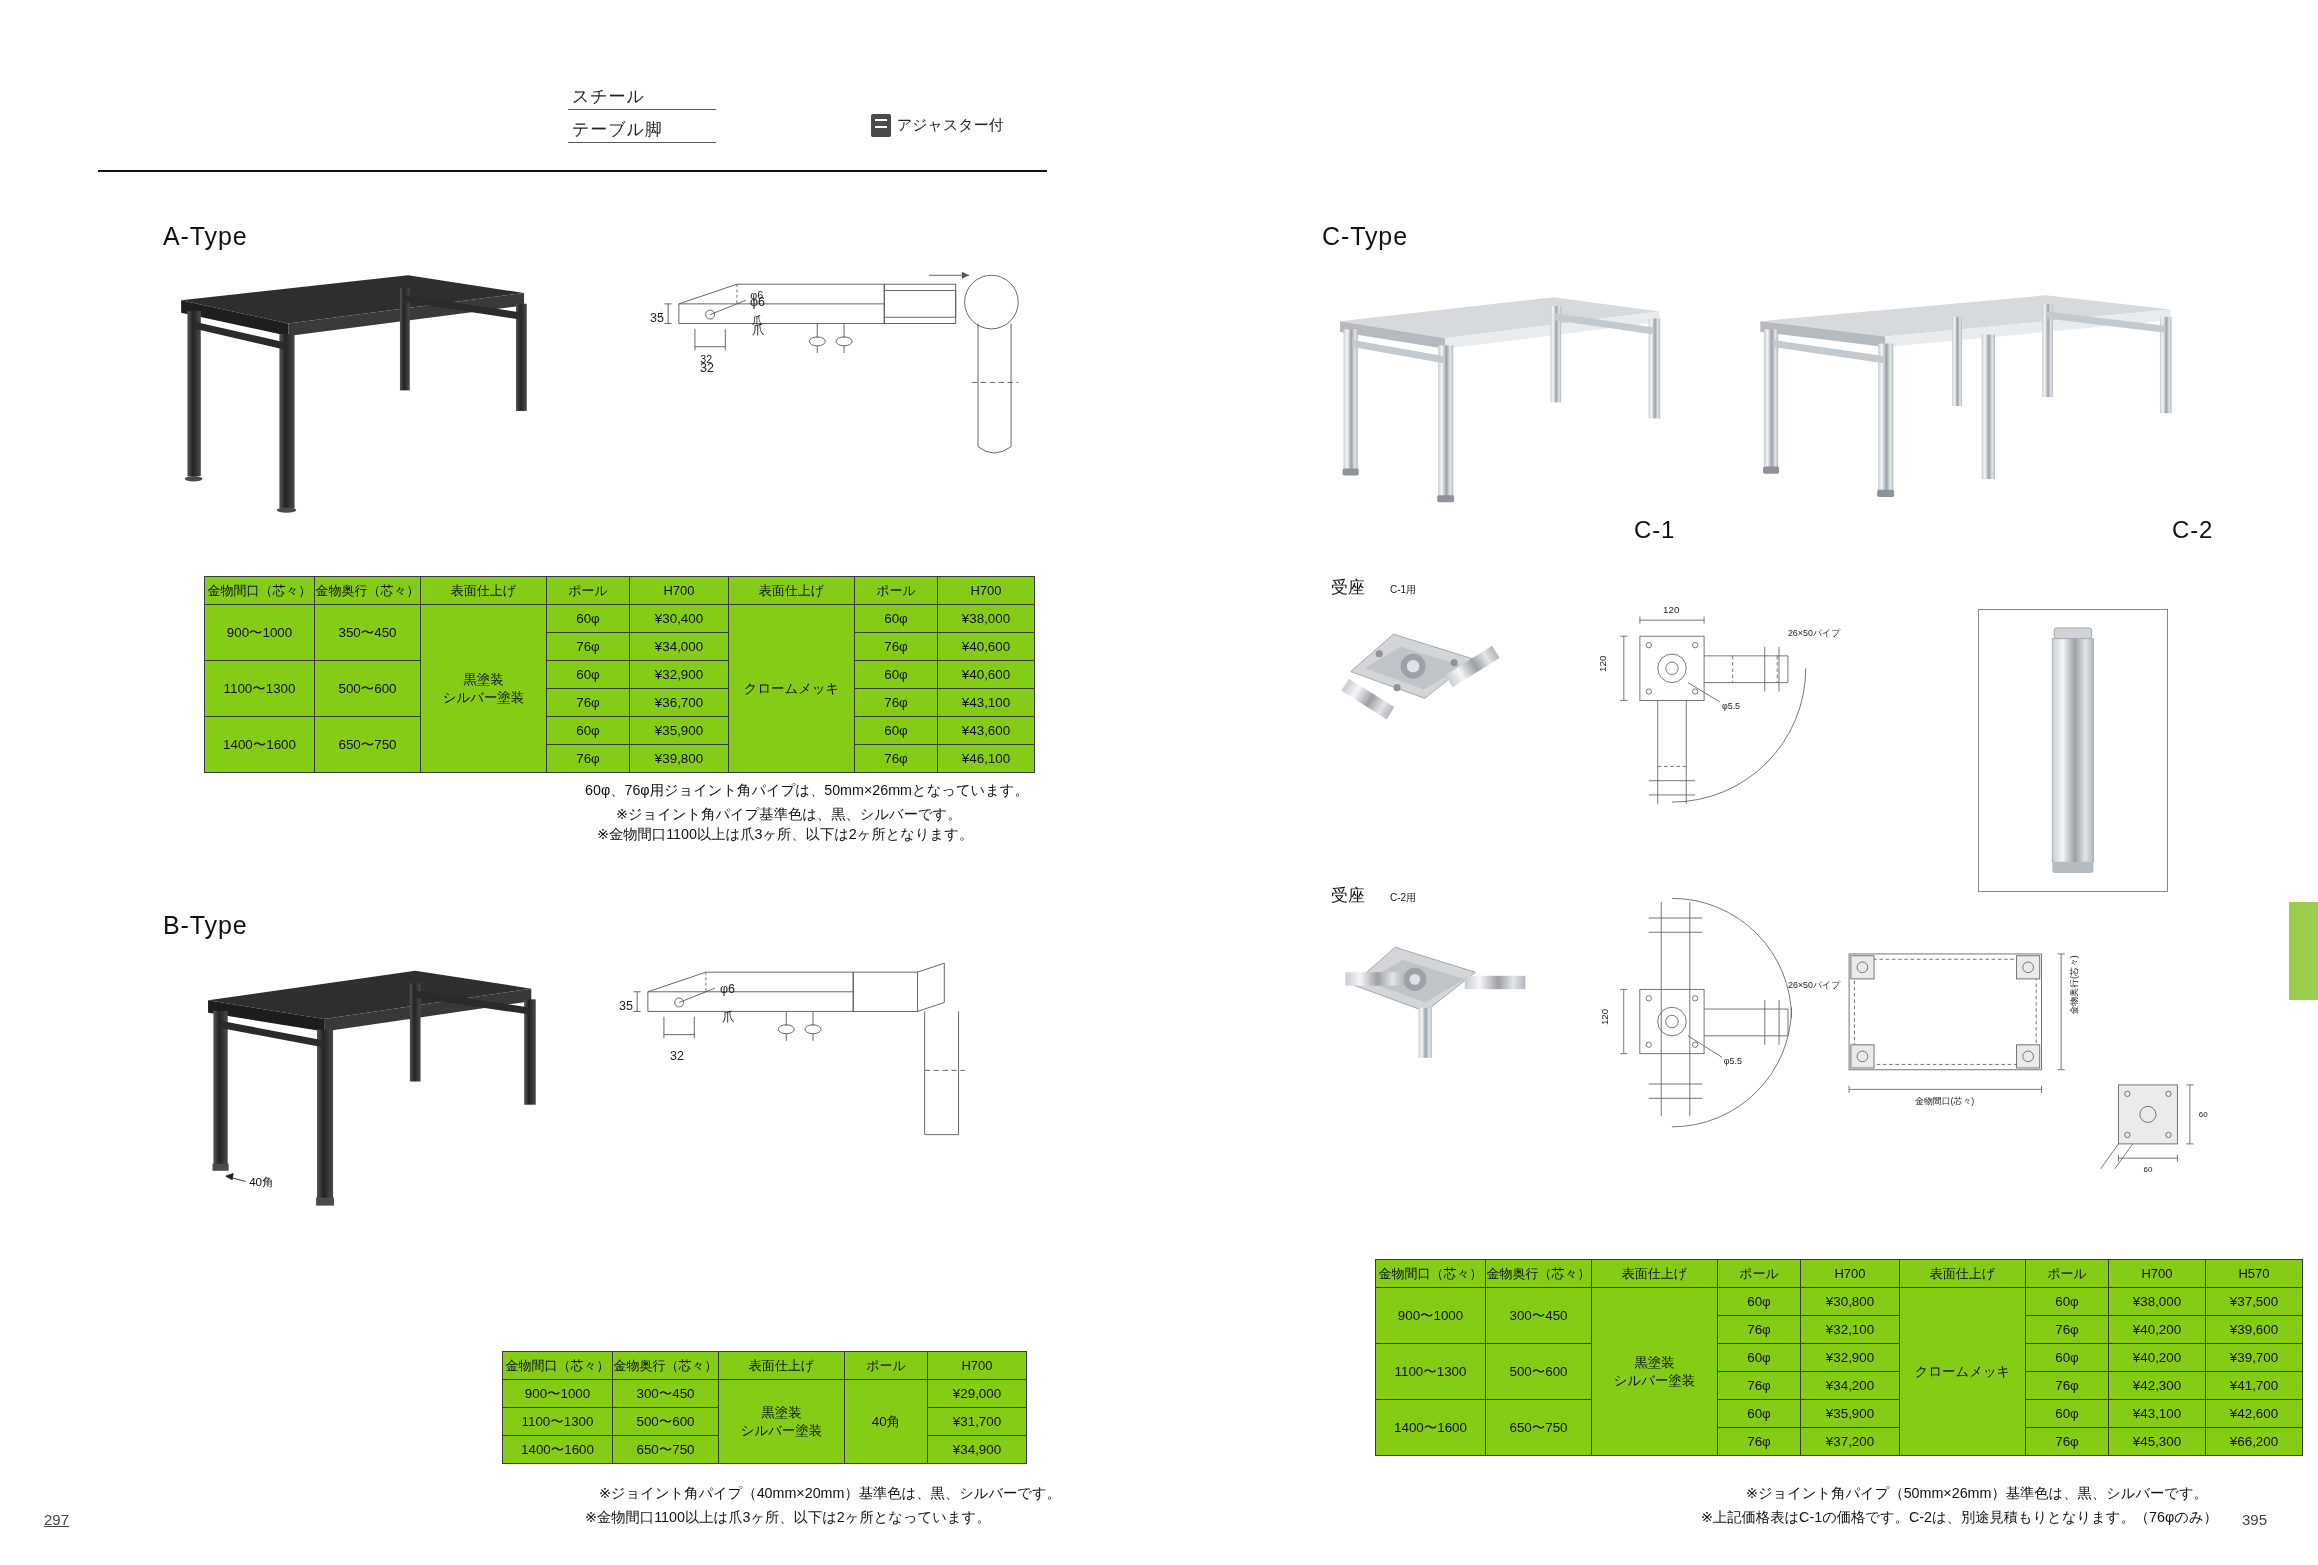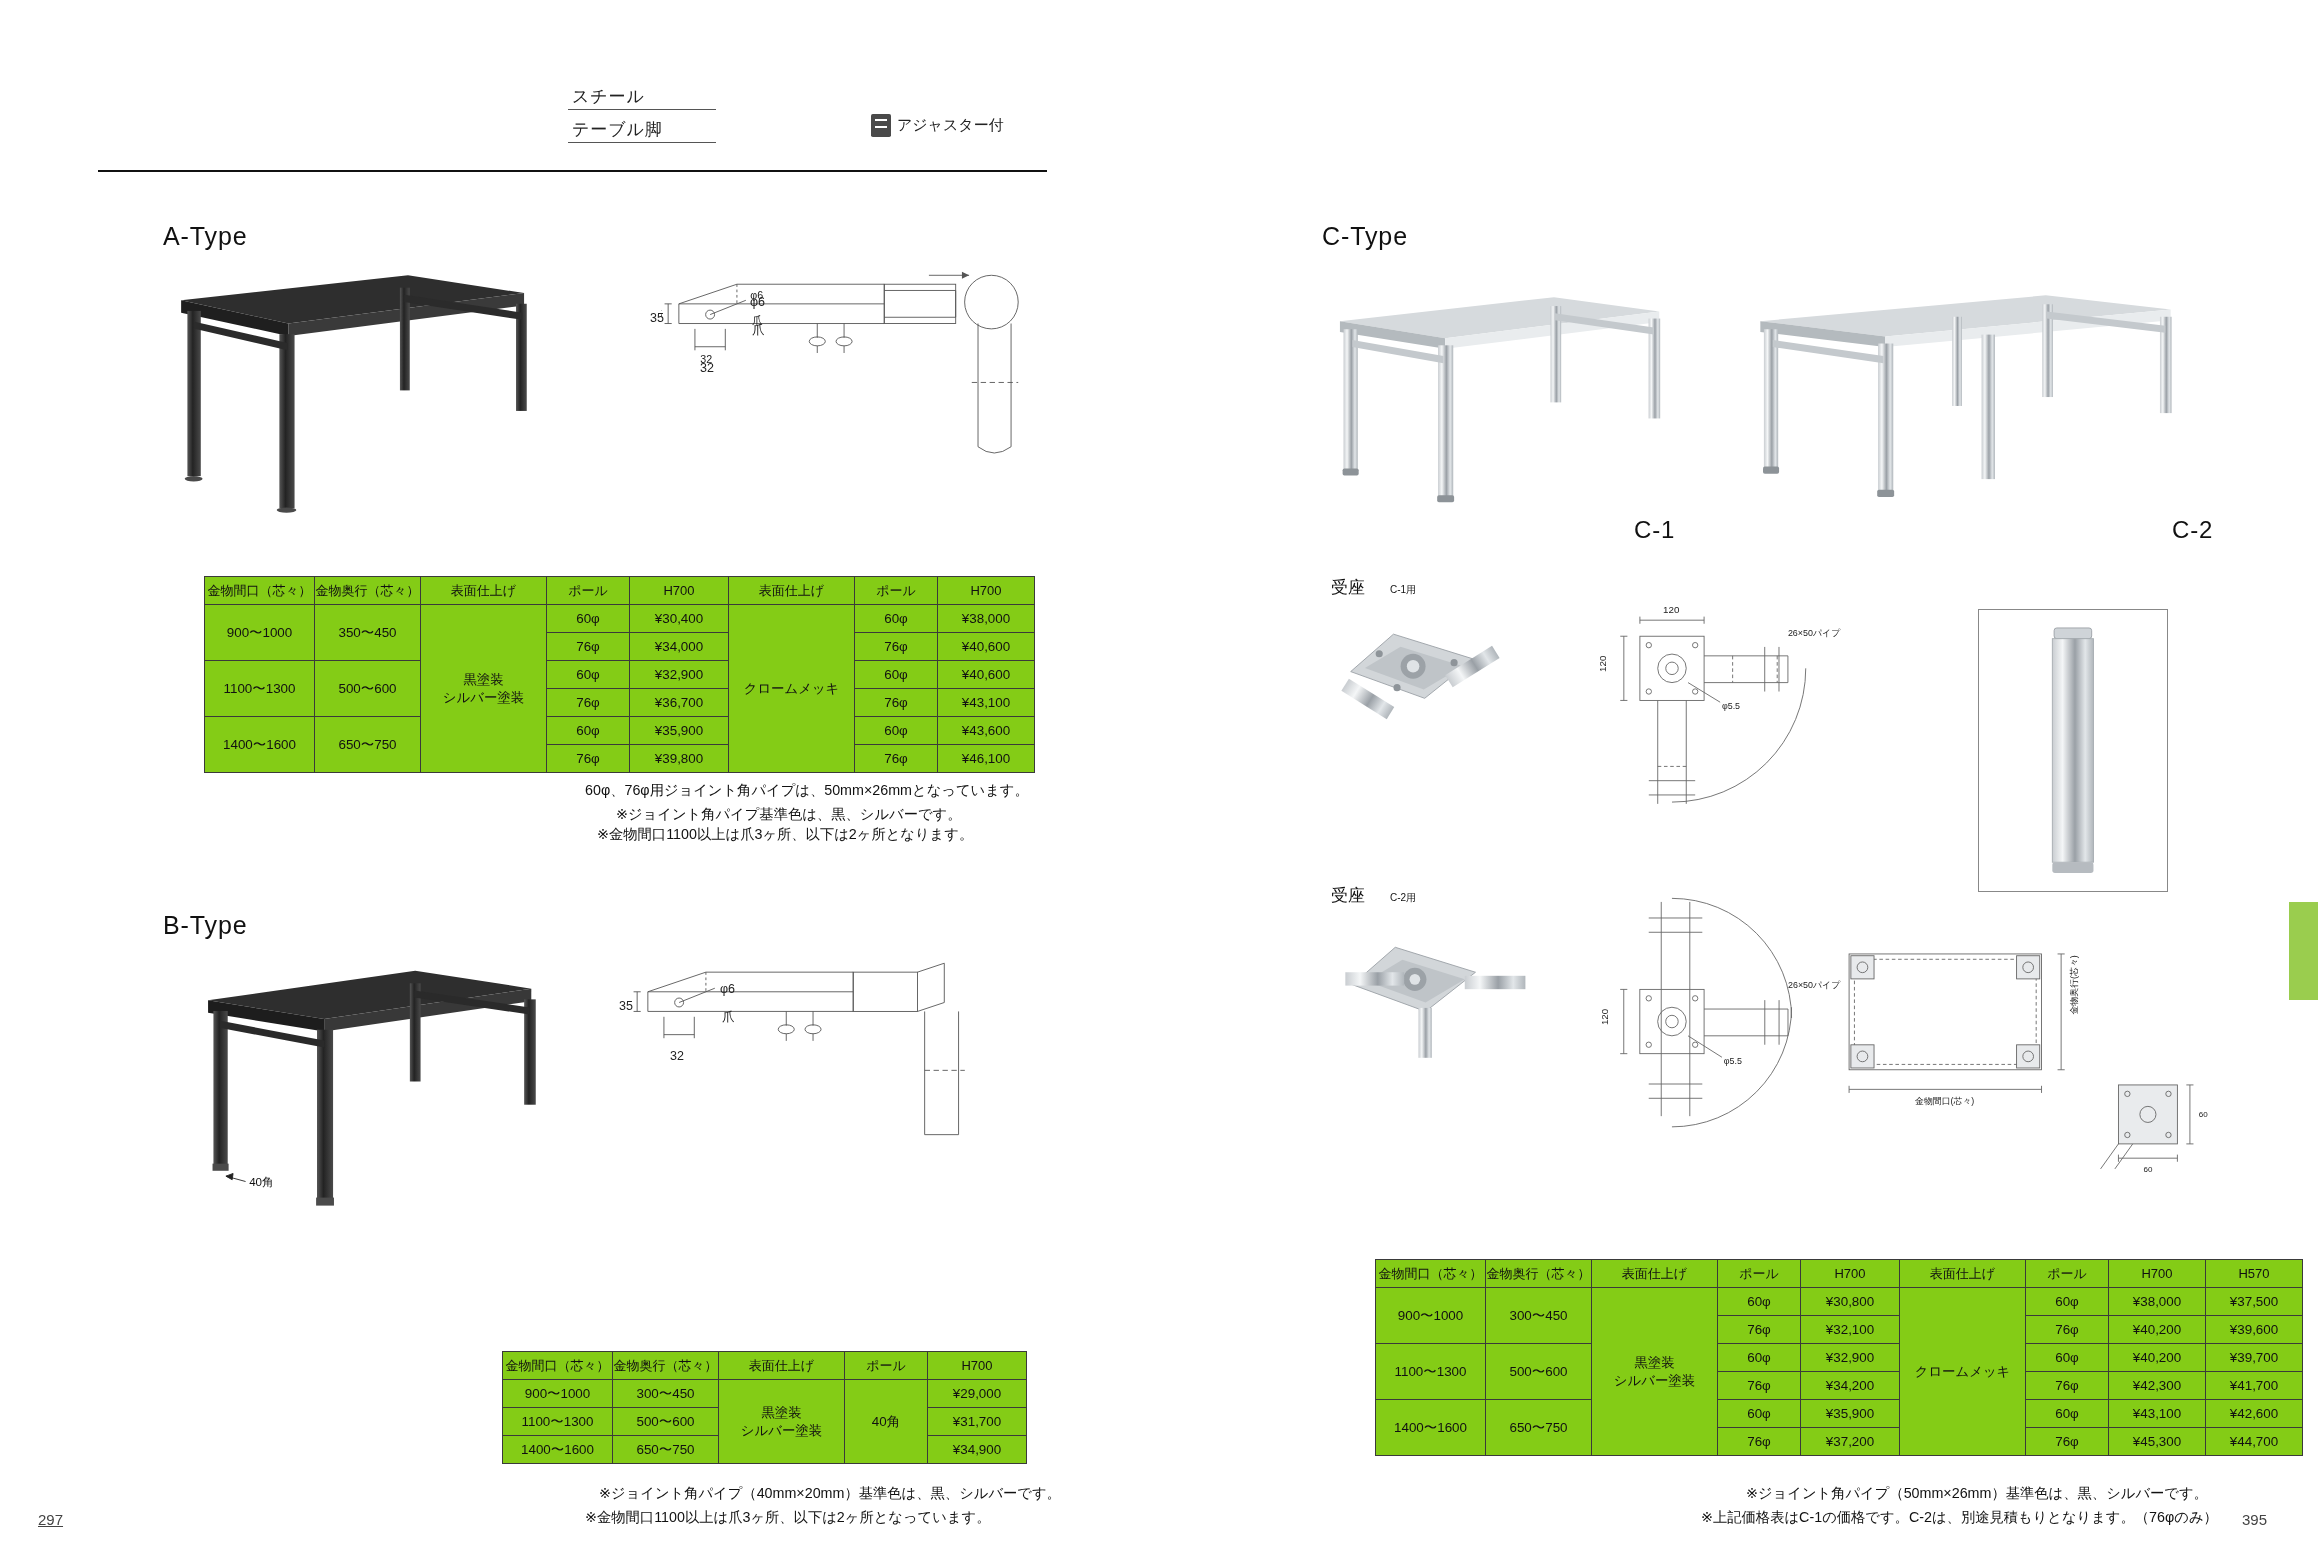--- a/index.html
+++ b/index.html
@@ -520,26 +520,26 @@
       <td>¥35,900</td>
       <td>60φ</td>
       <td>¥43,100</td>
       <td>¥42,600</td>
     </tr>
     <tr>
       <td>76φ</td>
       <td>¥37,200</td>
       <td>76φ</td>
       <td>¥45,300</td>
-      <td>¥44,700</td>
+      <td>¥66,200</td>
     </tr>
   </tbody>
     </table>
 
   <div class="note" style="position:absolute;left:1746px;top:1482px;">※ジョイント角パイプ（50mm×26mm）基準色は、黒、シルバーです。</div>
   <div class="note" style="position:absolute;left:1701px;top:1506px;">※上記価格表はC-1の価格です。C-2は、別途見積もりとなります。（76φのみ）</div>
 
-  <div class="pgnum" style="left:38px;top:1511px;text-decoration:underline;">297</div>
+  <div class="pgnum" style="left:44px;top:1511px;text-decoration:underline;">297</div>
   <div class="pgnum" style="left:2242px;top:1511px;">395</div>
   <div class="green-tab"></div>
 
 </div>
 
 
 </body></html>

